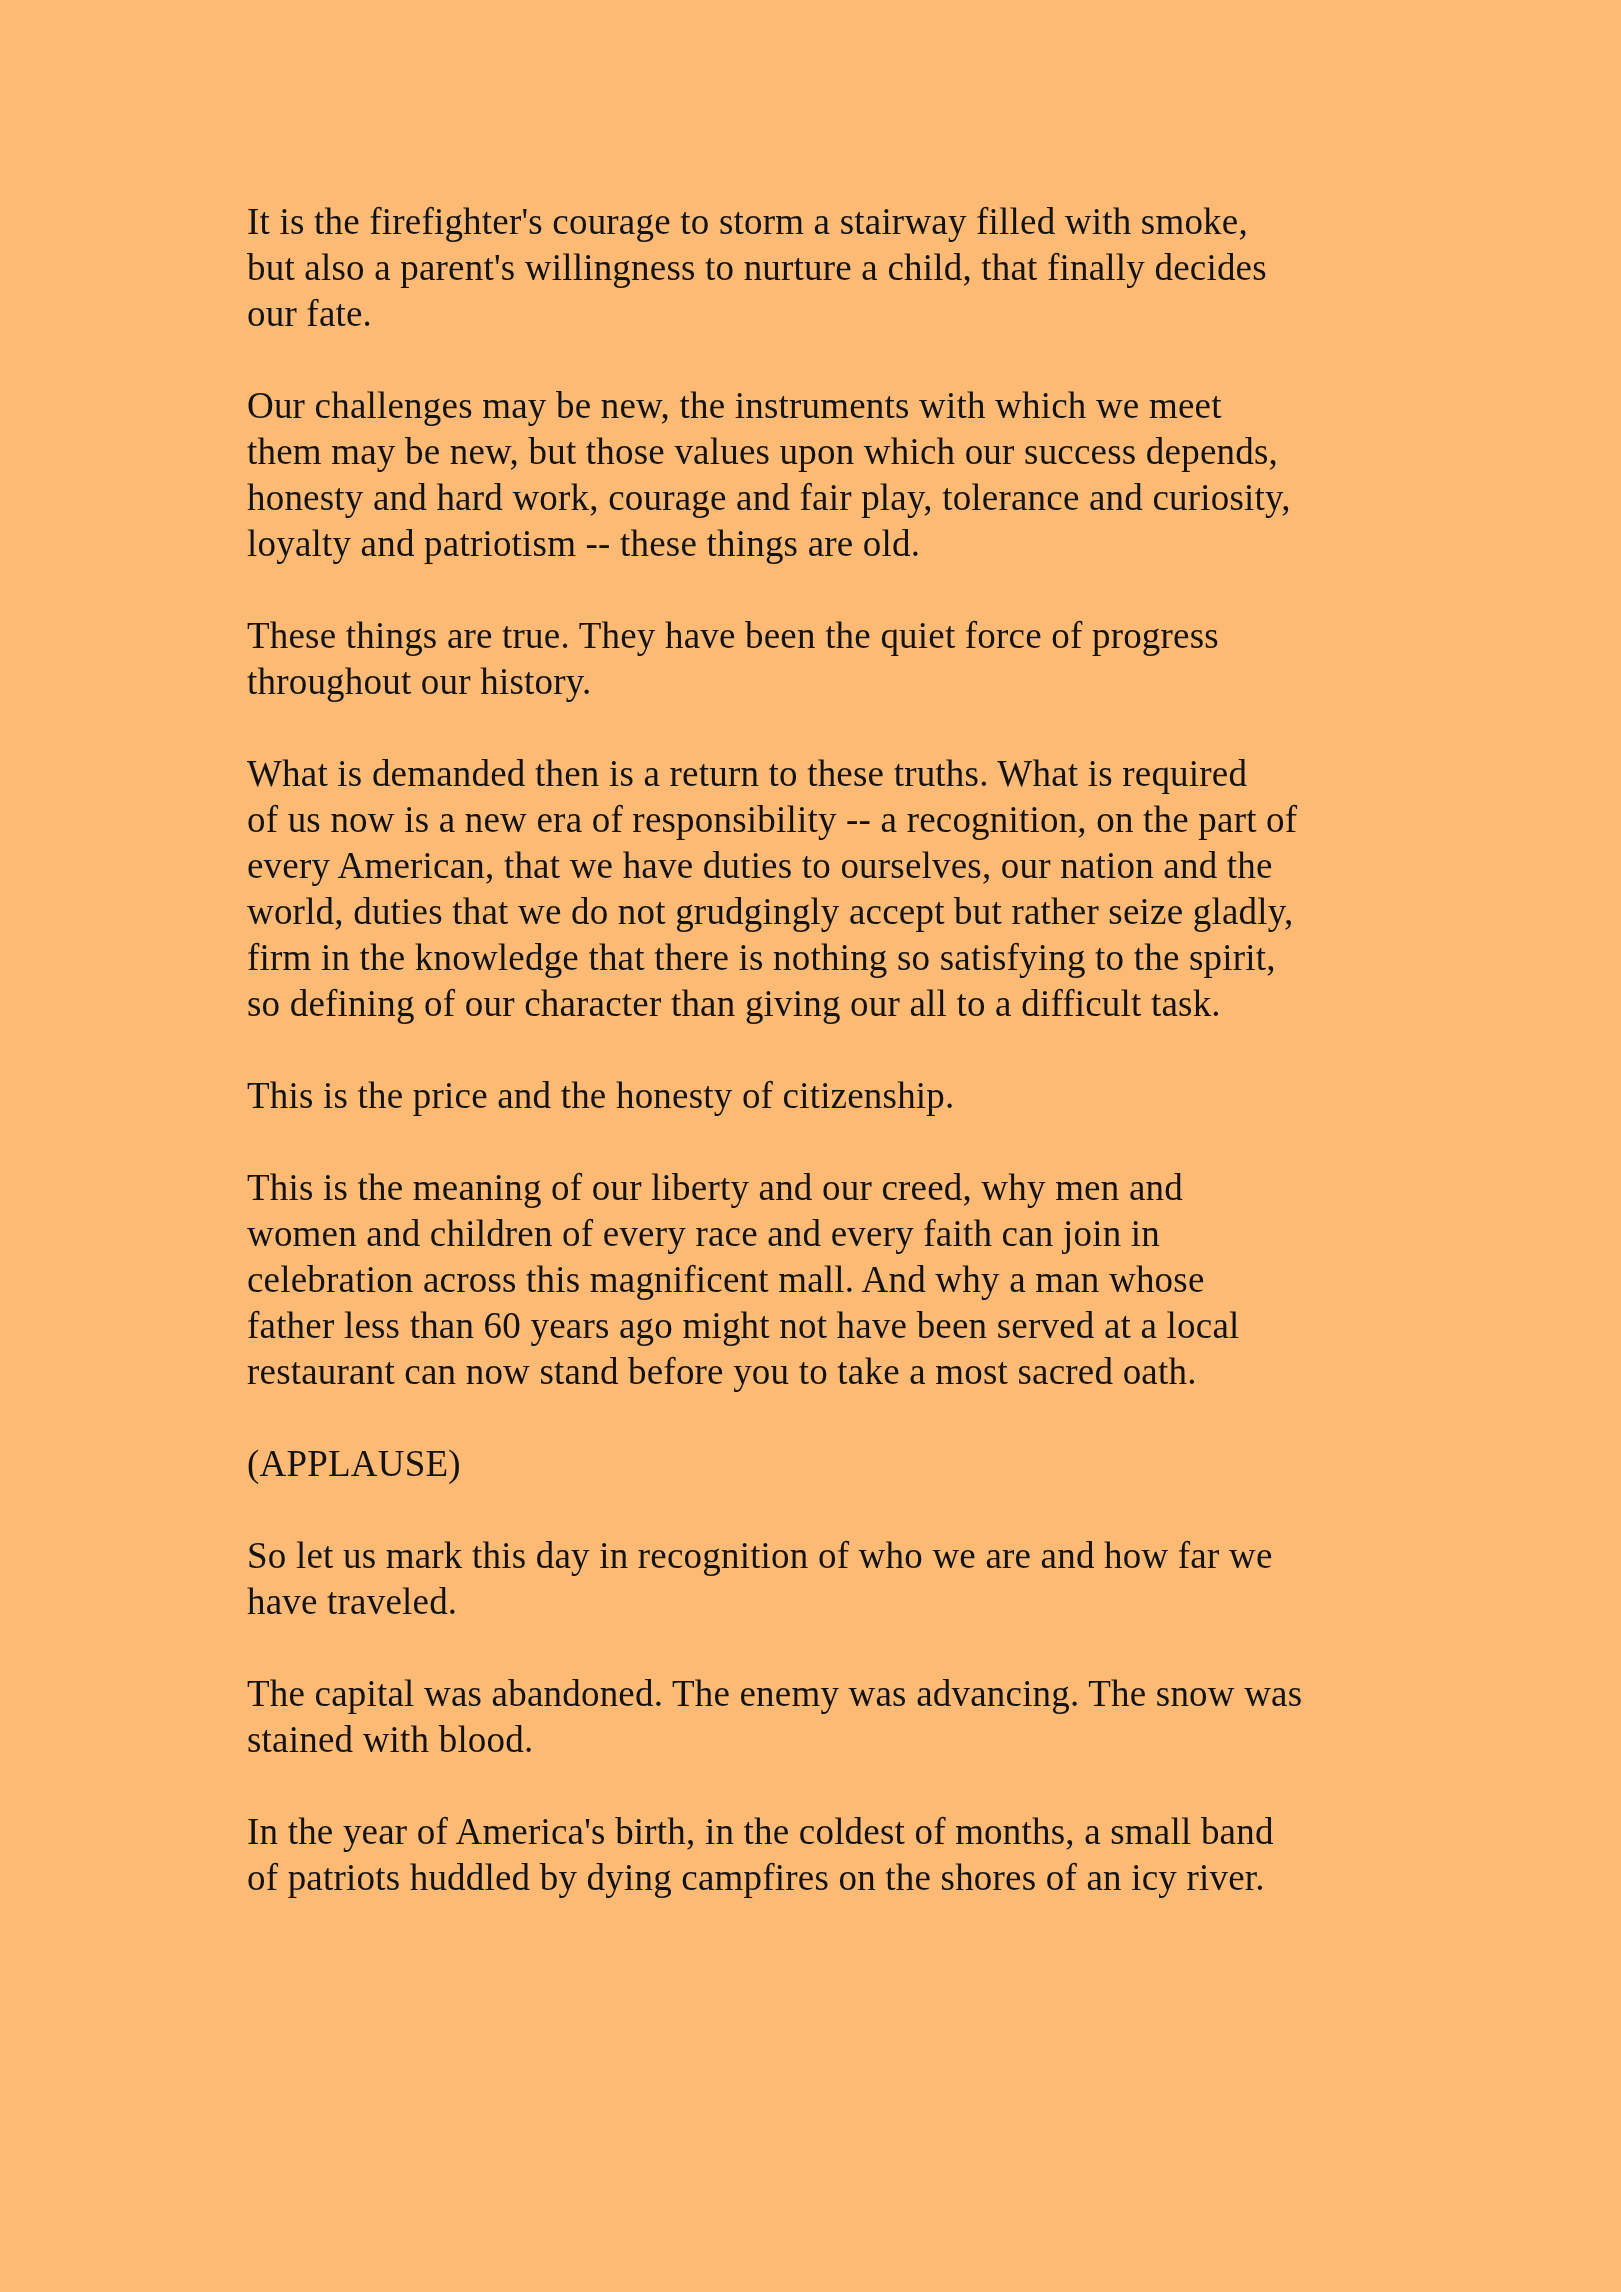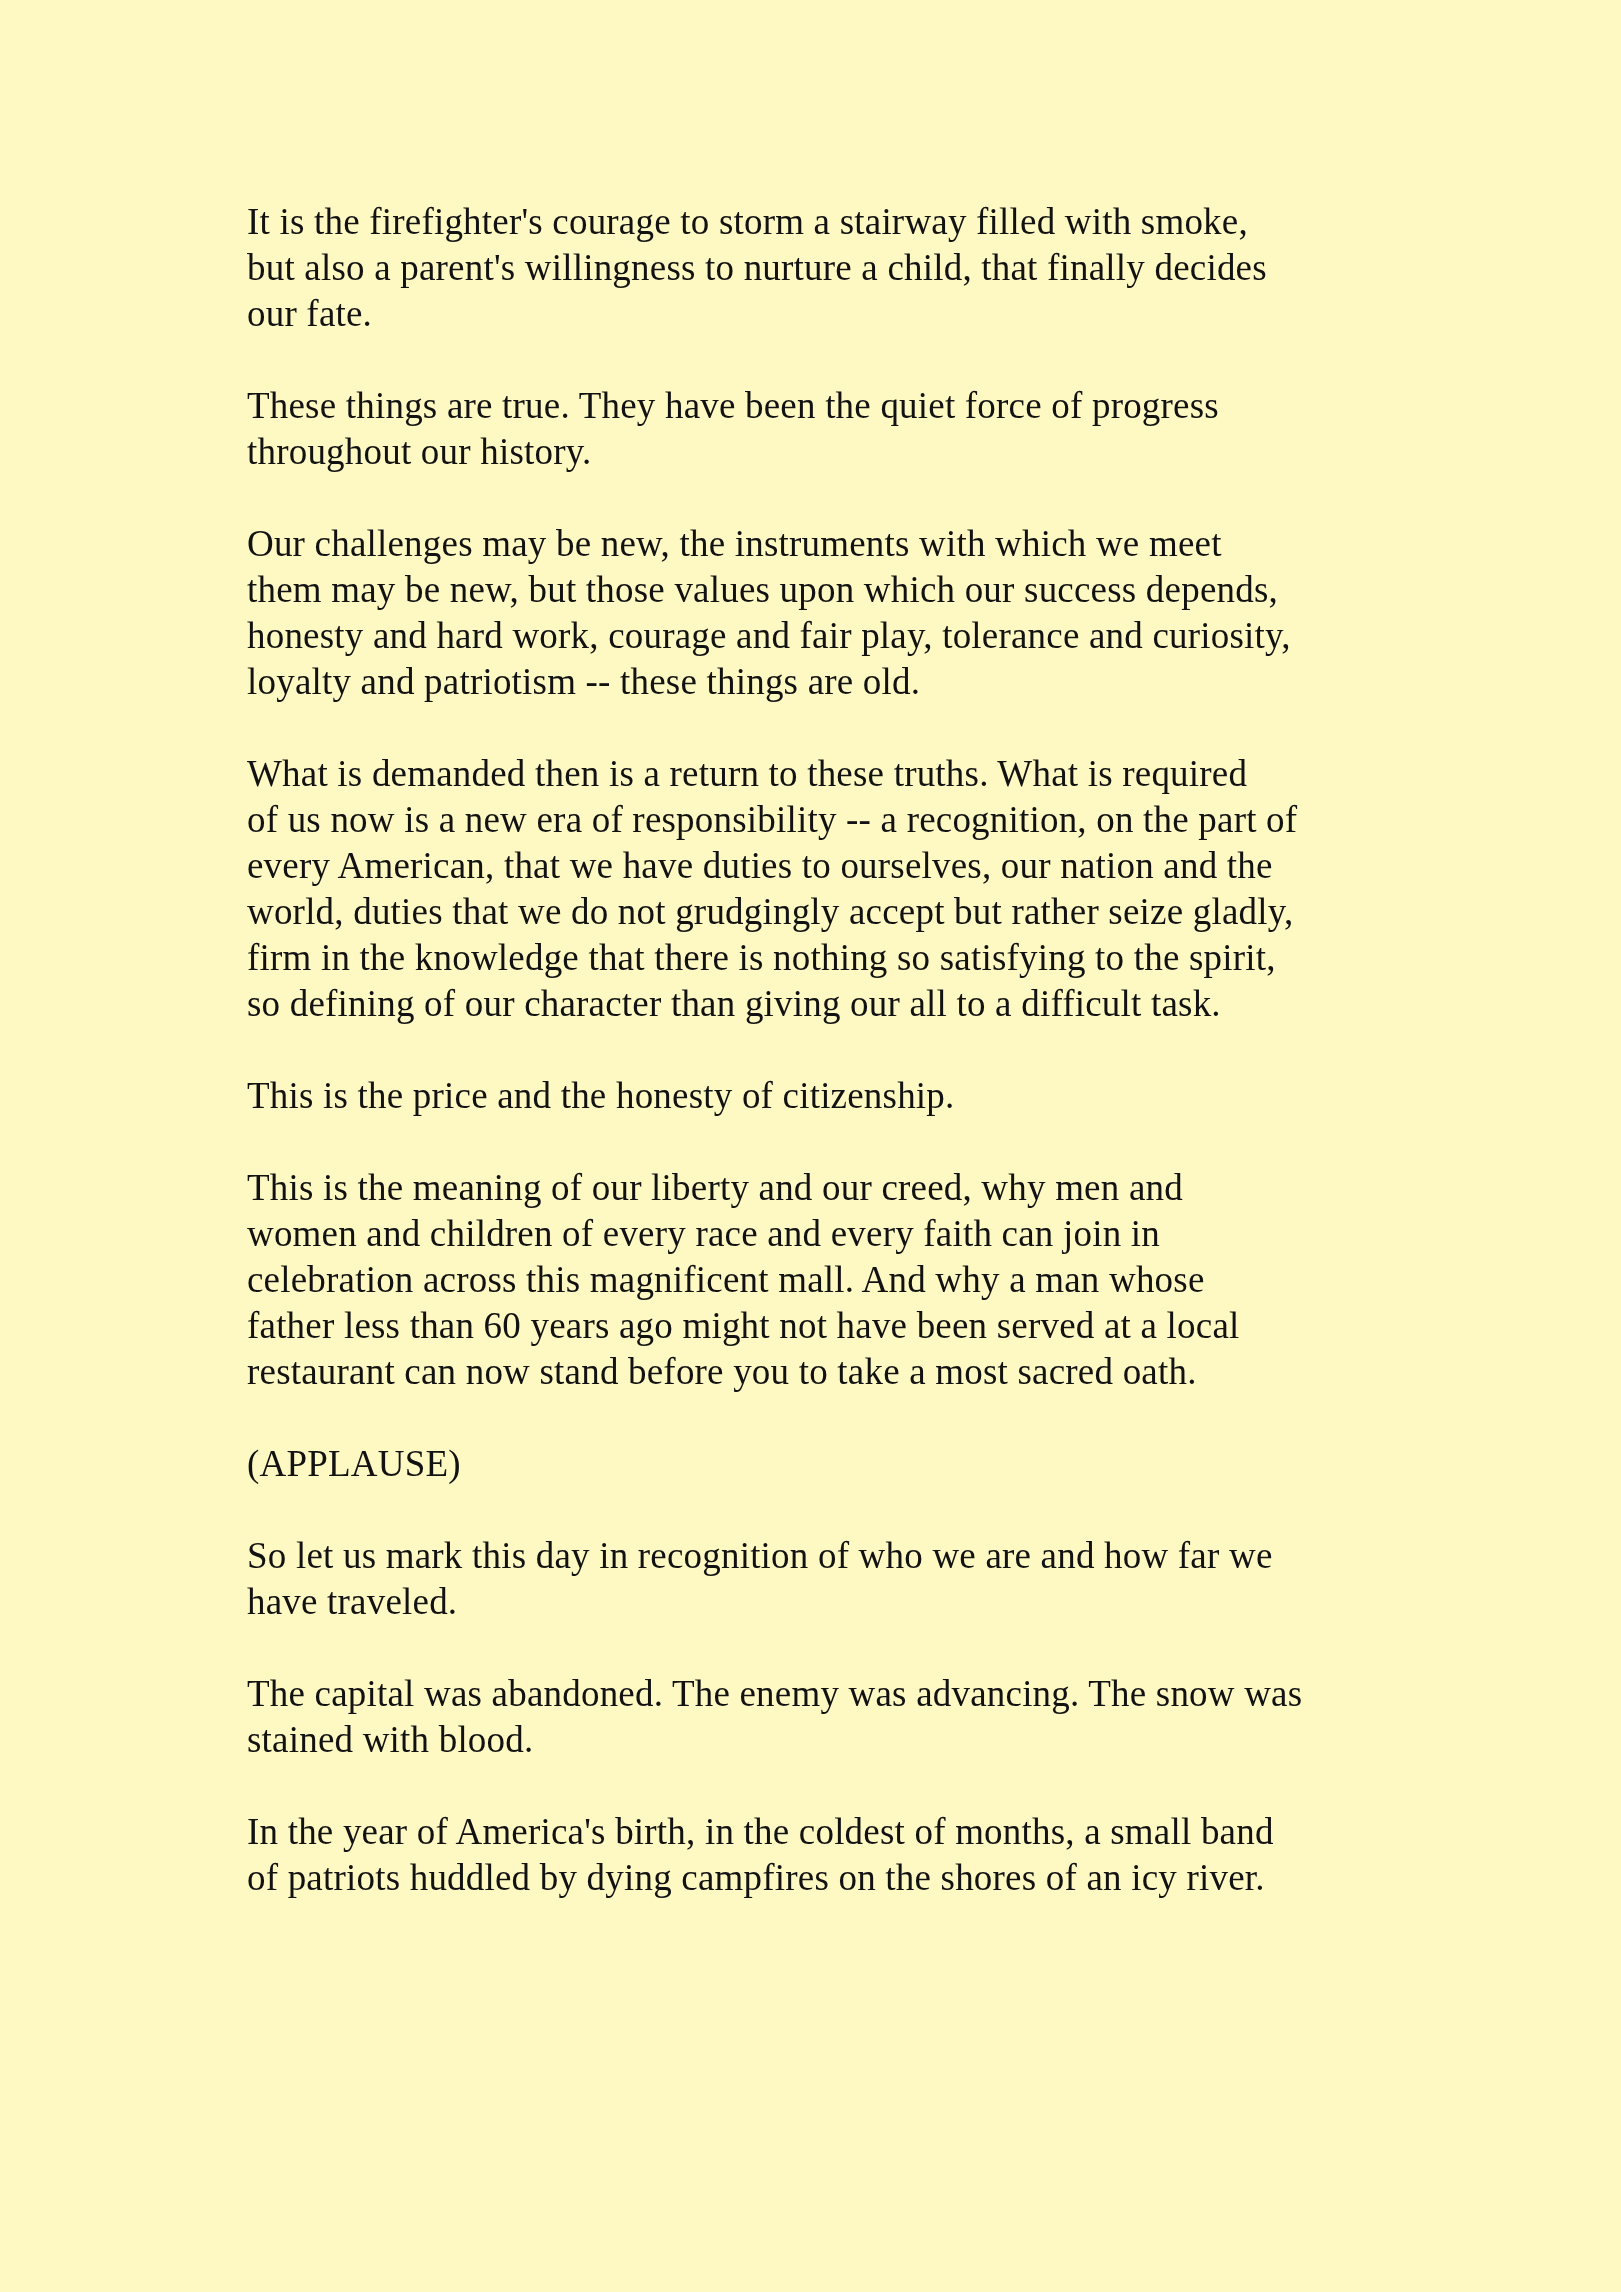--- a/index.html
+++ b/index.html
@@ -4,21 +4,21 @@
 <style>
   html, body {
     margin: 0;
     padding: 0;
     background: #ffffff;
   }
   .page {
     position: relative;
     width: 1621px;
     height: 2293px;
-    background: #fef9c3;
+    background: #fdba74;
     box-sizing: border-box;
     padding: 199px 167px 0 247px;
     overflow: hidden;
   }
   .doc-body {
     width: 1201px;
   }
   .para {
     margin: 0 0 46px 0;
     font-family: "Liberation Serif", "DejaVu Serif", serif;
@@ -30,26 +30,26 @@
   }
 </style>
 </head>
 <body>
 
 <div class="page">
   <main class="doc-body">
       <p class="para">It is the firefighter's courage to storm a stairway filled with smoke,
 but also a parent's willingness to nurture a child, that finally decides
 our fate.</p>
-      <p class="para">These things are true. They have been the quiet force of progress
-throughout our history.</p>
       <p class="para">Our challenges may be new, the instruments with which we meet
 them may be new, but those values upon which our success depends,
 honesty and hard work, courage and fair play, tolerance and curiosity,
 loyalty and patriotism -- these things are old.</p>
+      <p class="para">These things are true. They have been the quiet force of progress
+throughout our history.</p>
       <p class="para">What is demanded then is a return to these truths. What is required
 of us now is a new era of responsibility -- a recognition, on the part of
 every American, that we have duties to ourselves, our nation and the
 world, duties that we do not grudgingly accept but rather seize gladly,
 firm in the knowledge that there is nothing so satisfying to the spirit,
 so defining of our character than giving our all to a difficult task.</p>
       <p class="para">This is the price and the honesty of citizenship.</p>
       <p class="para">This is the meaning of our liberty and our creed, why men and
 women and children of every race and every faith can join in
 celebration across this magnificent mall. And why a man whose

